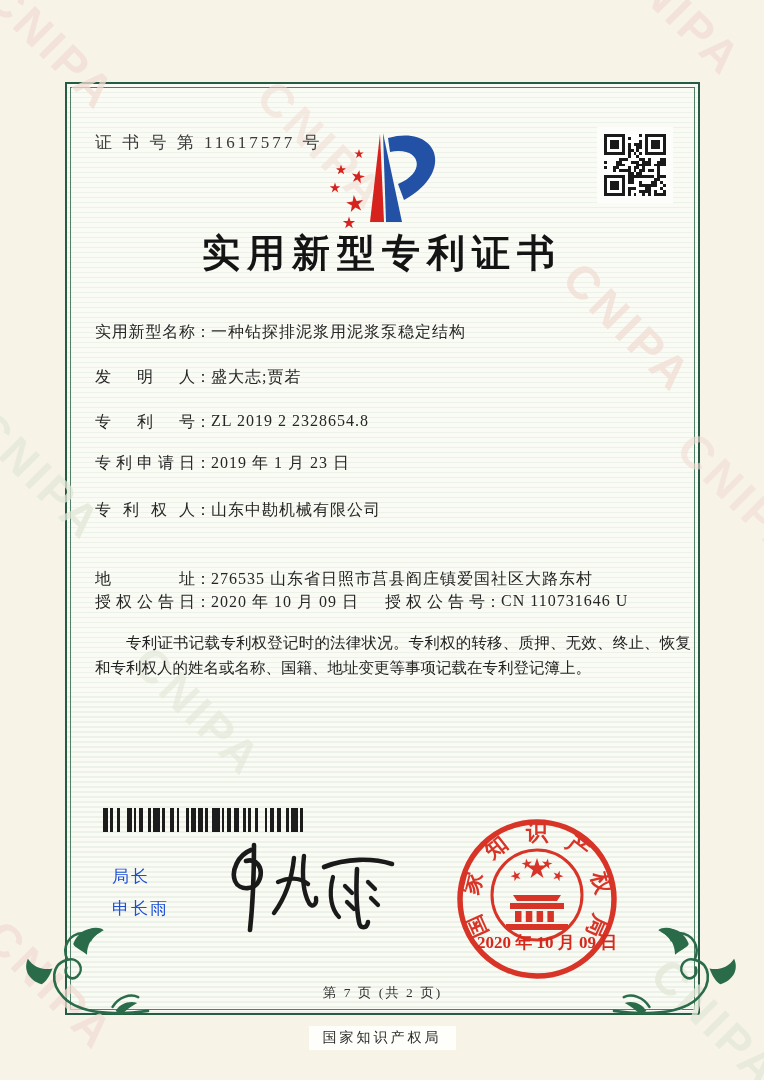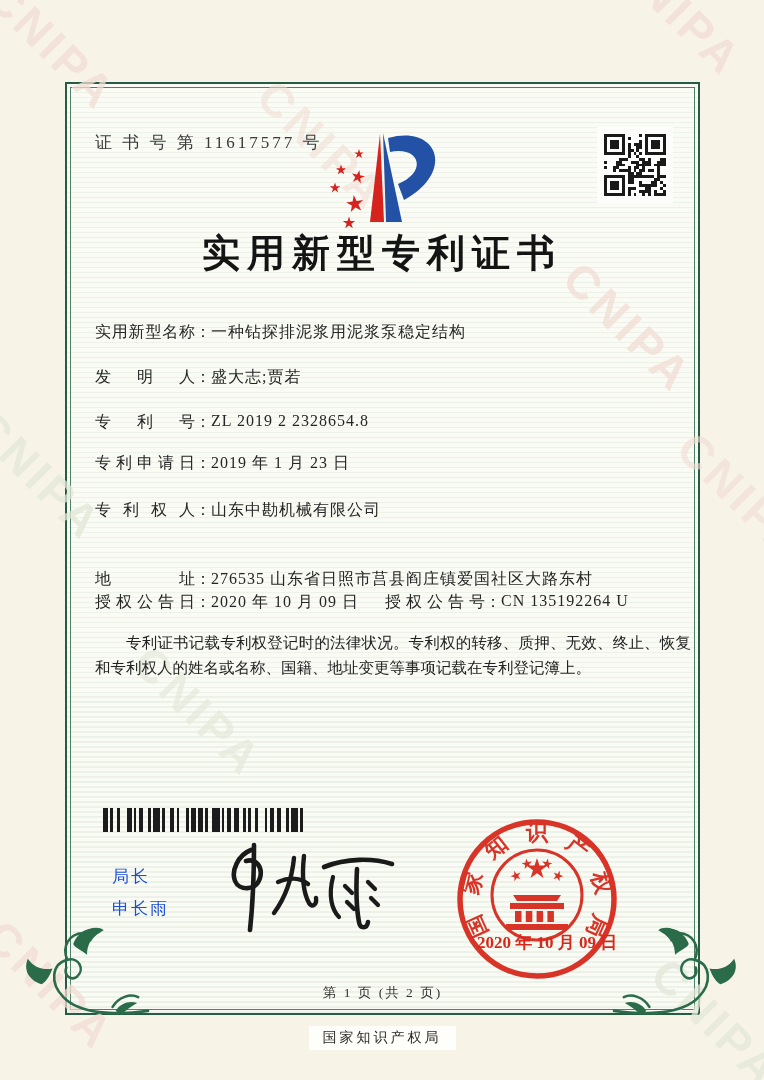--- a/index.html
+++ b/index.html
@@ -264,21 +264,21 @@
   </div>
   <div class="z frow r5">
     <span class="flabel">专利权人</span><span class="colon">：</span><span class="fvalue">山东中勘机械有限公司</span>
   </div>
   <div class="z frow r6">
     <span class="flabel">地址</span><span class="colon">：</span><span class="fvalue">276535 山东省日照市莒县阎庄镇爱国社区大路东村</span>
   </div>
   <div class="z frow r7">
     <span class="flabel">授权公告日</span><span class="colon">：</span><span class="fvalue">2020 年 10 月 09 日</span>
     <span class="grant2">
-      <span class="flabel">授权公告号</span><span class="colon">：</span><span class="fvalue">CN 135192264 U</span>
+      <span class="flabel">授权公告号</span><span class="colon">：</span><span class="fvalue">CN 110731646 U</span>
     </span>
   </div>
 
   <div class="z paras">
     <p>专利证书记载专利权登记时的法律状况。专利权的转移、质押、无效、终止、恢复和专利权人的姓名或名称、国籍、地址变更等事项记载在专利登记簿上。</p>
   </div>
 
   <div class="z barcode" id="barcode">
       <i style="width: 4.76744px; background: rgb(28, 28, 28);"></i>
       <i style="width: 2.38372px; background: transparent;"></i>
@@ -402,18 +402,18 @@
       <rect x="-27" y="8" width="54" height="6"></rect>
       <rect x="-22" y="16" width="6.5" height="11"></rect>
         <rect x="-11.2" y="16" width="6.5" height="11"></rect>
       <rect x="-0.4" y="16" width="6.5" height="11"></rect>
         <rect x="10.4" y="16" width="6.5" height="11"></rect>
       <rect x="-31" y="29" width="62" height="6"></rect>
     </g>
   </svg>
   <div class="seal-date z">2020 年 10 月 09 日</div>
 
-  <div class="z page-info">第 1 页 (共 2 页)</div>
+  <div class="z page-info">第 7 页 (共 2 页)</div>
   <div class="footer-note">
     <span>国家知识产权局</span>
   </div>
 
 </div>
 
 </body></html>

